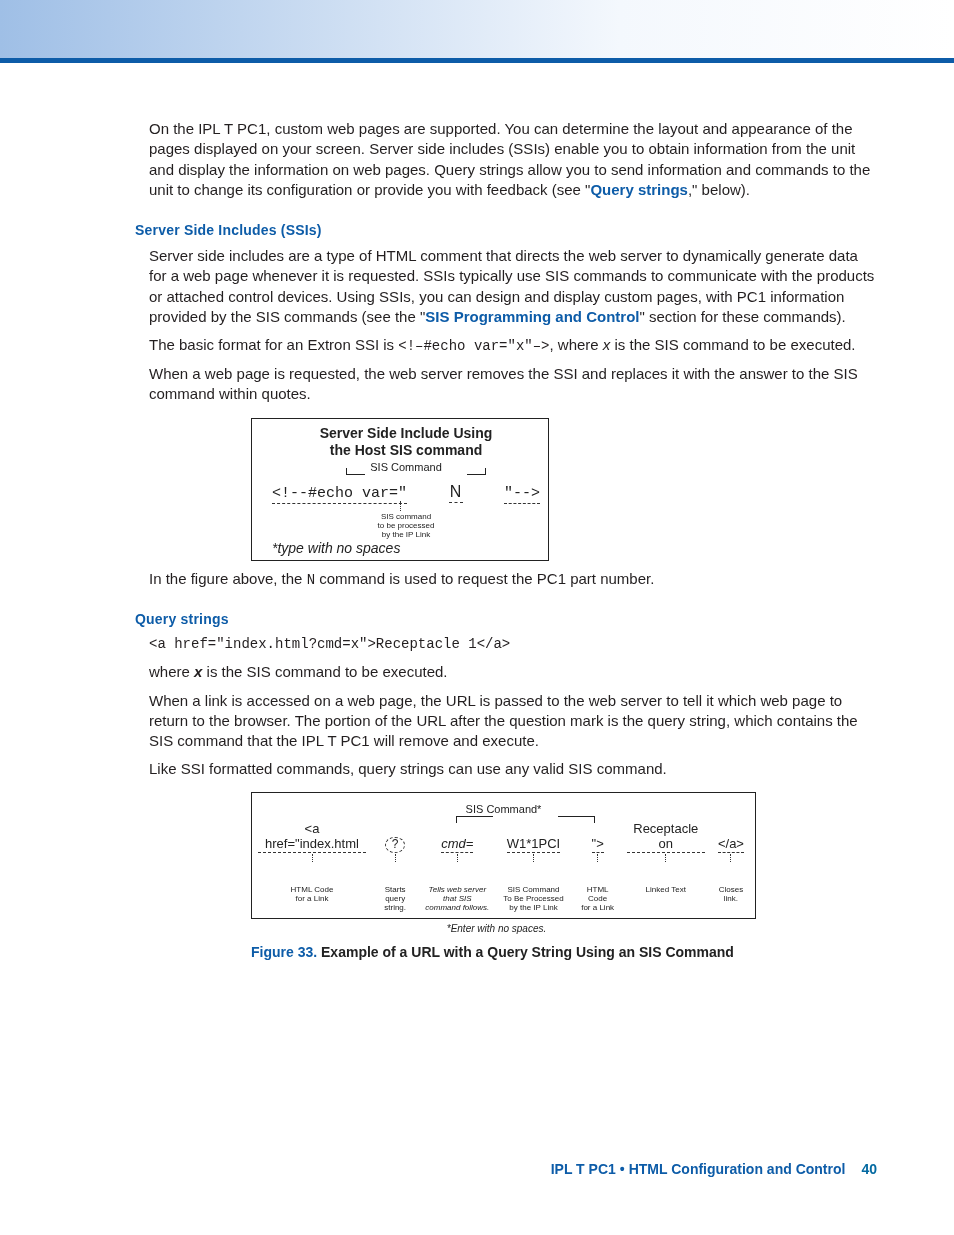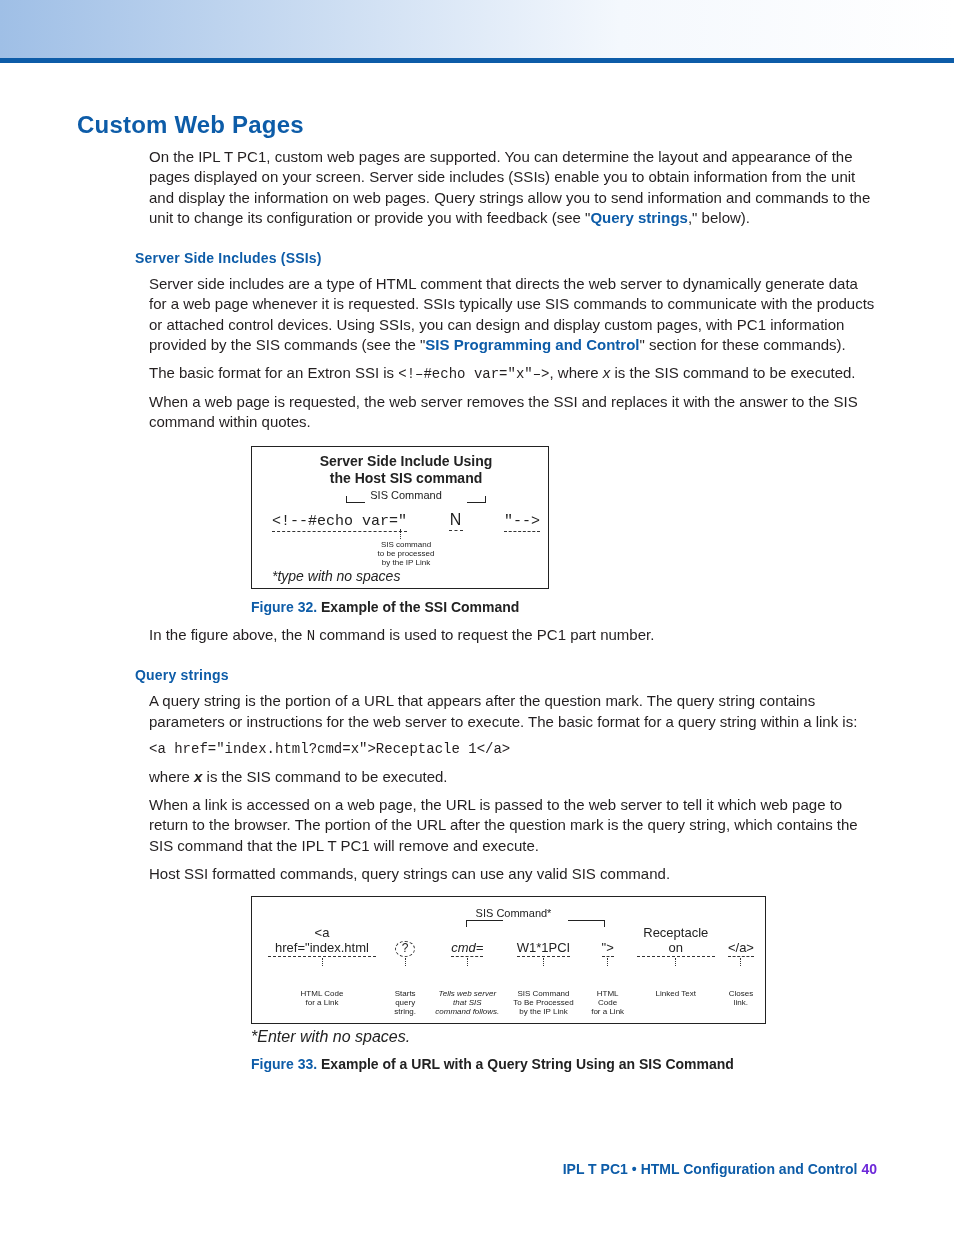--- a/index.html
+++ b/index.html
@@ -146,21 +146,21 @@
   }
   .fig-caption .figtitle {
     font-weight: 700;
     color: #222;
   }
   
   .fig33 {
     border: 1px solid #222;
     width: 491px;
     margin: 12px 0 2px 174px;
-    padding: 10px 6px 6px 16px;
+    padding: 10px 6px 6px 6px;
     font-family: Arial, sans-serif;
     position: relative;
   }
   .fig33 .header-sis {
     text-align: center;
     font-size: 11px;
     position: relative;
     height: 18px;
   }
   .fig33 .header-sis span {
@@ -208,50 +208,49 @@
     line-height: 13px;
   }
   .fig33 .conn {
     display: block;
     height: 8px;
     border-left: 1px dotted #333;
     margin: 1px auto 0 auto;
     width: 0;
   }
   .fig33-note {
-    text-align: left;
+    text-align: center;
     font-style: italic;
-    font-size: 16px;
+    font-size: 10px;
     margin: 4px 0 6px 174px;
     width: 491px;
   }
   .footer {
     position: absolute;
     bottom: 58px;
     right: 77px;
     font-size: 14px;
     color: var(--blue);
     font-weight: 700;
   }
   .footer .sep {
     padding: 0 4px;
   }
   .footer .pg {
-    padding-left: 4px;
-    color: #6d28d9;
+    padding-left: 16px;
+    color: #0369a1;
   }
 </style>
 </head>
 <body>
 
 <div class="top-gradient"></div>
 
 <div class="page">
 
-  <h1 class="section">Custom Web Pages</h1>
 
   <div class="body-indent">
     <p class="para">
       <span>On the IPL T PC1, custom web pages are supported. You can determine the layout and appearance of the pages displayed on your screen. Server side includes (SSIs) enable you to obtain information from the unit and display the information on web pages. Query strings allow you to send information and commands to the unit to change its configuration or provide you with feedback (see "</span><span class="link-bold">Query strings</span><span>," below).</span>
     </p>
   </div>
 
   <h2 class="subsection">Server Side Includes (SSIs)</h2>
 
   <div class="body-indent">
@@ -275,41 +274,36 @@
     </div>
     <div class="conn-line"></div>
     <div class="sub">
       <span>SIS command</span><br>
       <span>to be processed</span><br>
       <span>by the IP Link</span>
     </div>
     <div class="foot">*type with no spaces</div>
   </div>
 
-  <div class="fig-caption">
-    <span class="fignum">Figure 32.</span>
-    <span class="figtitle"> </span><span class="figtitle">Example of the SSI Command</span>
-  </div>
 
   <div class="body-indent">
     <p class="para">
       <span>In the figure above, the </span><span class="mono">N</span><span> command is used to request the PC1 part number.</span>
     </p>
   </div>
 
   <h2 class="subsection">Query strings</h2>
 
   <div class="body-indent">
-    <p class="para">A query string is the portion of a URL that appears after the question mark. The query string contains parameters or instructions for the web server to execute. The basic format for a query string within a link is:</p>
     <p class="para mono" style="font-size:14px;">&lt;a href="index.html?cmd=x"&gt;Receptacle 1&lt;/a&gt;</p>
     <p class="para">
       <span>where </span><span class="ital-x" style="font-weight:700;">x</span><span> is the SIS command to be executed.</span>
     </p>
     <p class="para">When a link is accessed on a web page, the URL is passed to the web server to tell it which web page to return to the browser. The portion of the URL after the question mark is the query string, which contains the SIS command that the IPL T PC1 will remove and execute.</p>
-    <p class="para">Host SSI formatted commands, query strings can use any valid SIS command.</p>
+    <p class="para">Like SSI formatted commands, query strings can use any valid SIS command.</p>
   </div>
 
   <div class="fig33">
     <div class="header-sis"><span>SIS Command*</span></div>
     <div class="row">
       <div class="token" style="width:108px;">
         <span class="t-main">&lt;a href="index.html</span>
         <span class="conn"></span>
         <span class="t-sub">HTML Code<br>for a Link</span>
       </div>

